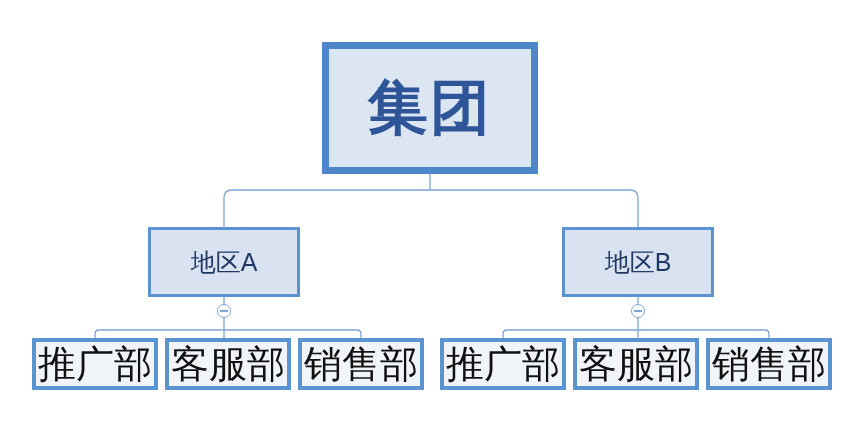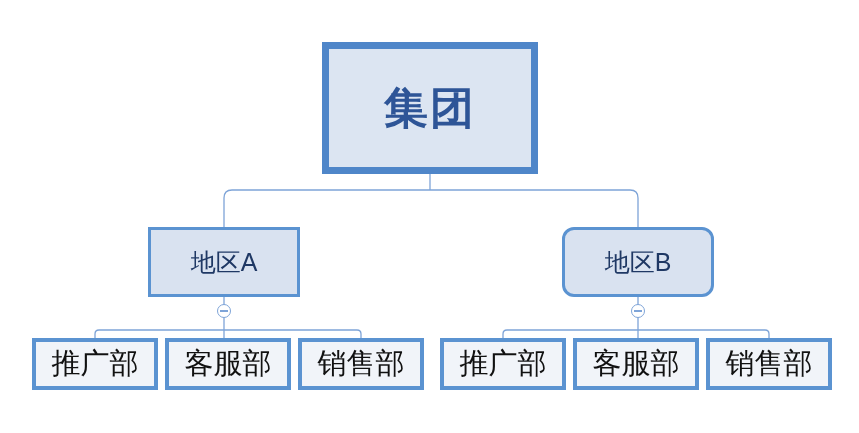--- a/index.html
+++ b/index.html
@@ -29,40 +29,40 @@
     justify-content: center;
     text-align: center;
     cursor: default;
   }
   .node-root {
     left: 322px; top: 42px;
     width: 216px; height: 132px;
     background: #dce5f2;
     border: 7px solid #4f86c9;
     color: #2e5597;
-    font-size: 44px;
+    font-size: 60px;
     font-weight: bold;
     letter-spacing: 2px;
   }
   .node-region {
     width: 152px; height: 70px;
     background: #d9e2f0;
     border: 3px solid #5b93d1;
     color: #1f3864;
     font-size: 25px;
   }
   .node-region.region-a { left: 148px; top: 227px; }
-  .node-region.region-b { left: 562px; top: 227px; border-radius: 12px; }
+  .node-region.region-b { left: 562px; top: 227px; }
   .node-dept {
     top: 338px;
     width: 126px; height: 52px;
     background: #f1f4f9;
     border: 4px solid #5b93d1;
     color: #111111;
-    font-size: 29px;
+    font-size: 38px;
   }
   .dept-l0 { left: 32px; }
   .dept-l1 { left: 165px; }
   .dept-l2 { left: 298px; }
   .dept-r0 { left: 440px; }
   .dept-r1 { left: 573px; }
   .dept-r2 { left: 706px; }
   .collapse-toggle {
     position: absolute;
     top: 304px;

